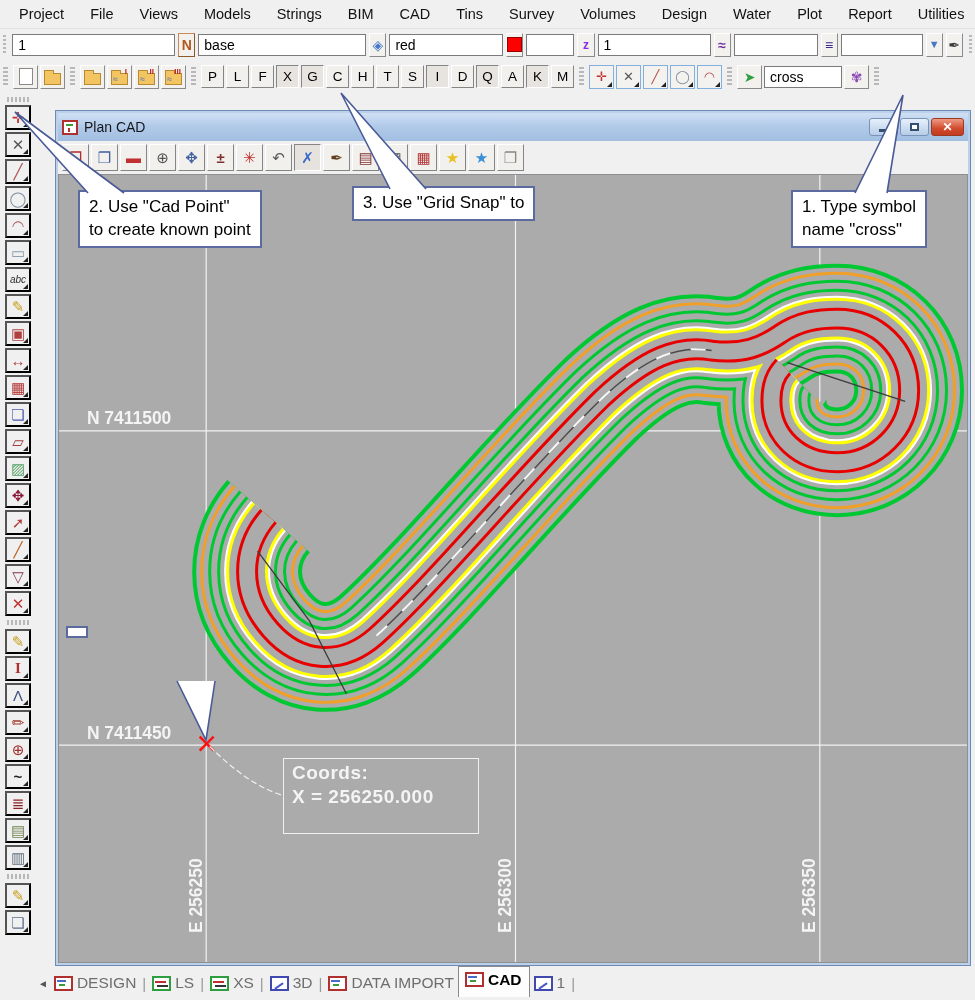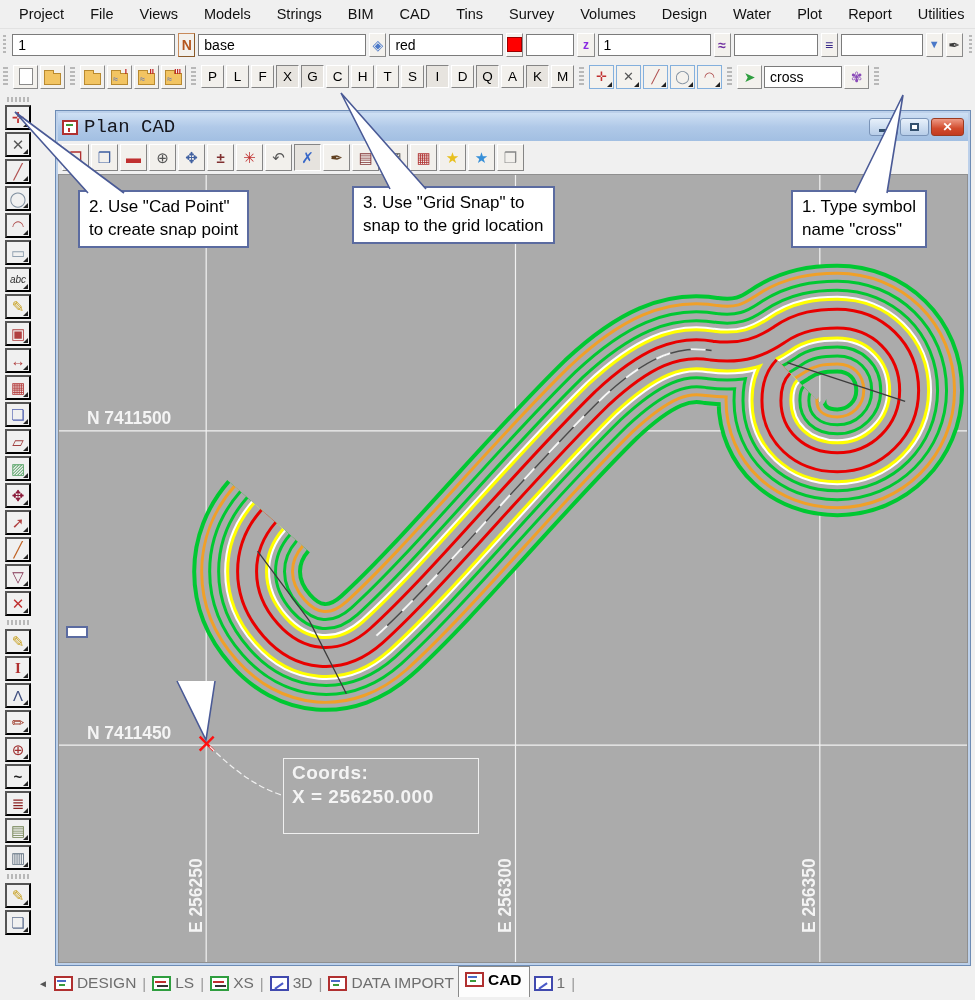--- a/index.html
+++ b/index.html
@@ -55,21 +55,21 @@
     background-image:repeating-linear-gradient(to right,#b8b8b8 0 2px,transparent 2px 4px); }
   
   .plan-window { position:absolute; left:55px; top:110px; width:916px; height:856px;
     background:#bcd0ea; border:1px solid #6d8cb5; padding:2px; z-index:10; }
   .titlebar { height:28px; display:flex; align-items:center; padding:0 4px;
     background:linear-gradient(to bottom,#cfe0f4 0%,#b0c9e8 50%,#a2bfe2 100%); }
   .title-icon { width:16px; height:15px; background:#fff; border:2px solid #b03030;
     position:relative; margin-right:6px; }
   .title-icon::before { content:""; position:absolute; left:2px; top:2px; width:7px; height:2px; background:#3a9a3a; }
   .title-icon::after { content:""; position:absolute; left:4px; top:6px; width:2px; height:4px; background:#c03030; }
-  .title-text { font-size:19px; color:#15151c;font-family:Liberation Mono, monospace; }
+  .title-text { font-size:14px; color:#15151c; }
   .win-ctls { margin-left:auto; display:flex; gap:2px; }
   .ctl { width:29px; height:18px; border-radius:3px; border:1px solid #7a94b8;
     background:linear-gradient(to bottom,#e7f0fa,#b7cde8); display:flex; align-items:center;
     justify-content:center; }
   .ctl-min-bar { width:9px; height:3px; background:#33506e; margin-top:7px; }
   .ctl-max-box { width:9px; height:8px; border:2px solid #33506e; background:#fff; }
   .ctl-close { background:linear-gradient(to bottom,#ee9a85,#d14a2c 60%,#c23a20);
     border-color:#9c3a20; color:#fff; font-weight:bold; font-size:12px; width:33px; }
   .win-toolbar { height:33px; background:#f0f0f0; display:flex; align-items:center;
     gap:2px; padding-left:4px; }
@@ -452,25 +452,24 @@
   </div>
 </div>
 
 <div class="coords-box">
   <div>Coords:</div>
   <div>X = 256250.000</div>
 </div>
 
 <div class="callout" style="left:78px; top:190px;">
   <div>2. Use "Cad Point"</div>
-  <div>to create snap point</div>
+  <div>to create known point</div>
 </div>
 <div class="callout" style="left:352px; top:186px;">
   <div>3. Use "Grid Snap" to</div>
-  <div>snap to the grid location</div>
 </div>
 <div class="callout" style="left:791px; top:190px;">
   <div>1. Type symbol</div>
   <div>name "cross"</div>
 </div>
 <div class="callout" style="left:66px; top:626px;">
 </div>
 
 <svg class="overlay-svg">
   <path d="M 88 193 L 15 112 L 124 193" fill="#ffffff" stroke="#4a5a96" stroke-width="1.6"></path>

